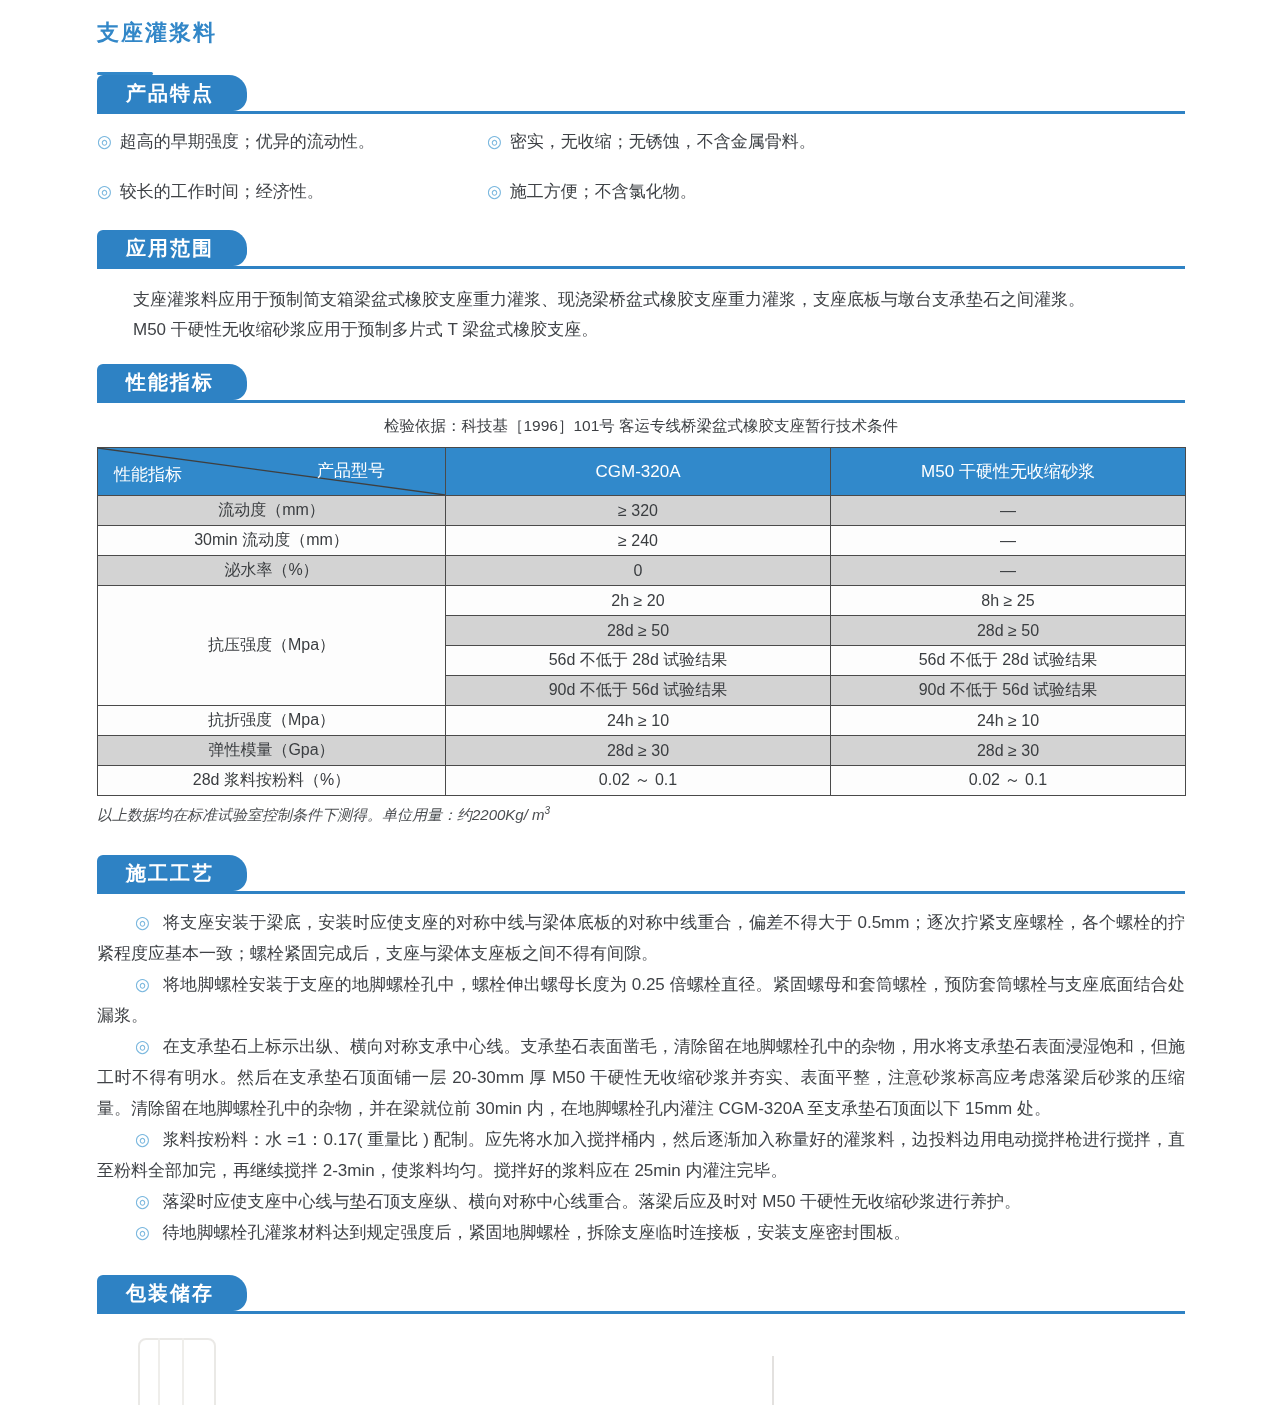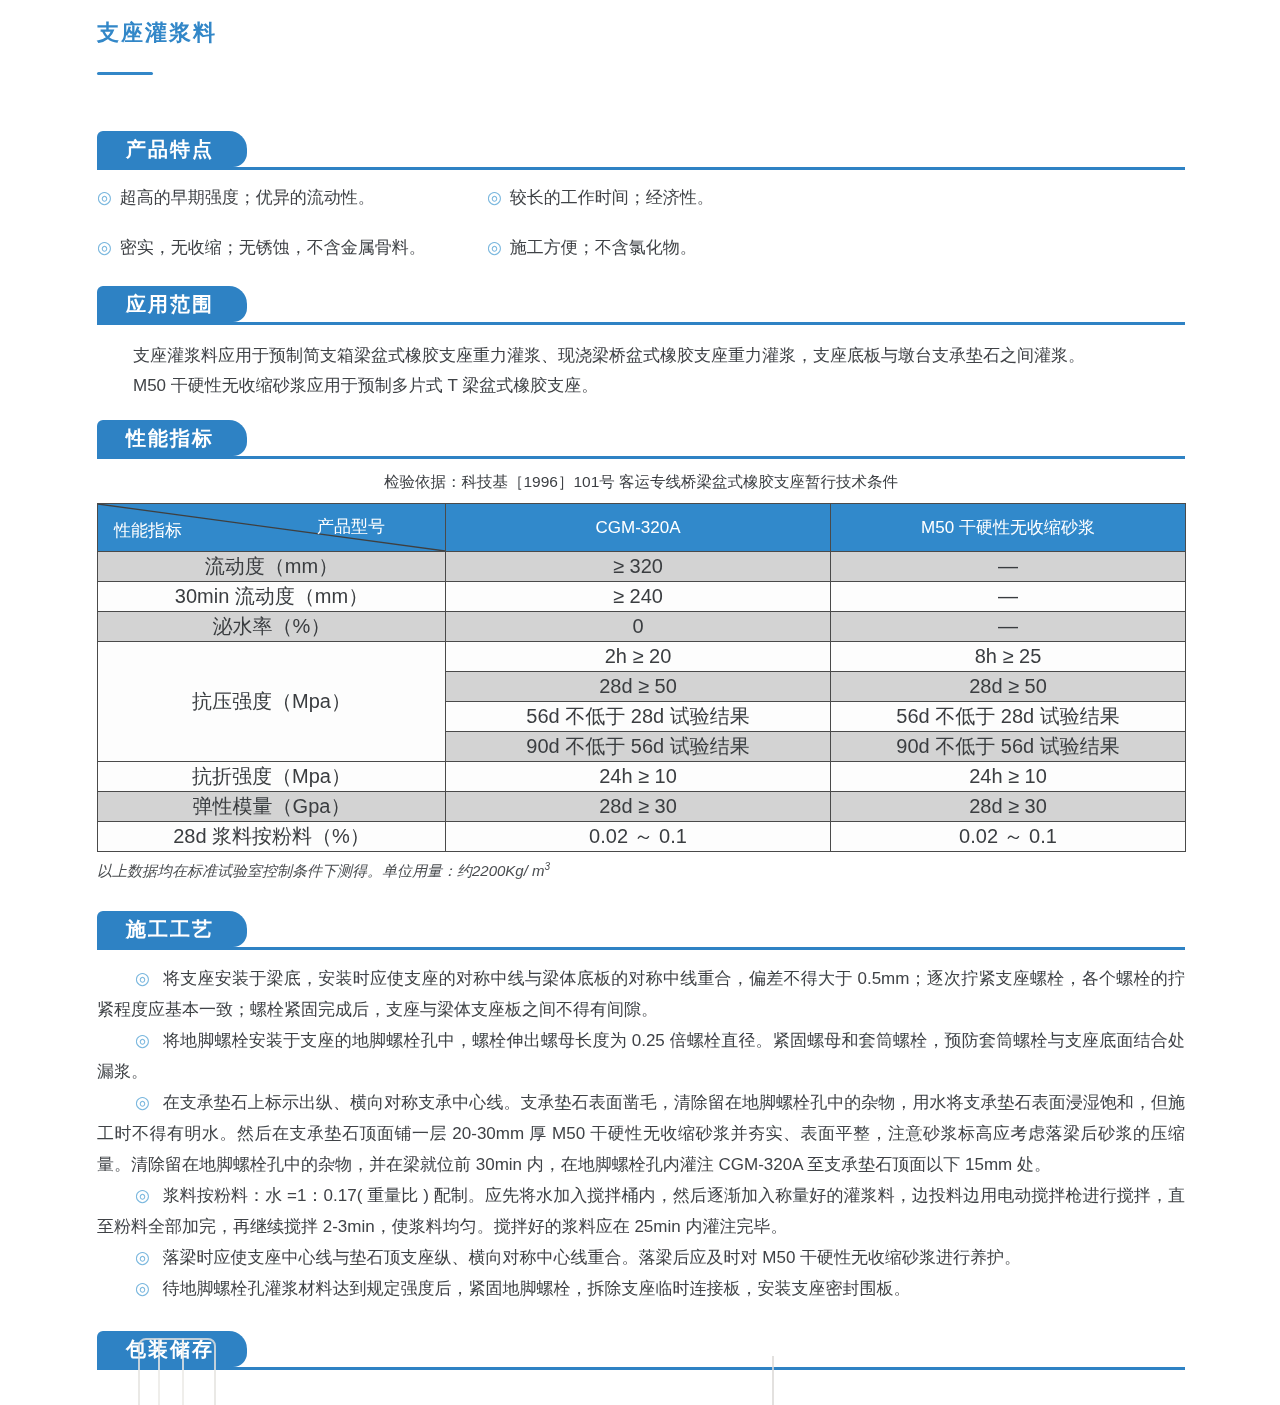--- a/index.html
+++ b/index.html
@@ -33,21 +33,21 @@
 
   
   .app-text { margin-top:16px; padding-left:36px; }
   .app-text p { font-size:17px; line-height:30px; color:#3f4246; }
 
   
   .basis { margin-top:13px; text-align:center; font-size:15.5px; color:#3c3f43; }
   table.perf { margin-top:10px; width:1088px; border-collapse:collapse; table-layout:fixed; }
   table.perf td, table.perf th {
     border:1px solid #4a4a4a; text-align:center; vertical-align:middle;
-    font-size:20px; font-weight:normal; color:#3a3d40; height:30px; padding:0 4px;
+    font-size:16px; font-weight:normal; color:#3a3d40; height:30px; padding:0 4px;
   }
   table.perf thead th { background:#3189CB; color:#ffffff; font-size:17px; height:48px; }
   table.perf tr.gray td { background:#d3d3d3; }
   table.perf tr.white td { background:#fdfdfd; }
   table.perf td.rowspan-label { background:#fdfdfd !important; }
   .corner-cell { position:relative; padding:0 !important; }
   .corner-cell svg { position:absolute; left:0; top:0; width:100%; height:100%; display:block; }
   .corner-top { position:absolute; top:11px; right:60px; font-size:17px; color:#fff; }
   .corner-bottom { position:absolute; bottom:9px; left:16px; font-size:17px; color:#fff; }
   .table-note { margin-top:9px; font-size:15px; color:#4a4d50;font-style:italic; }
@@ -65,42 +65,42 @@
     position:absolute; left:138px; top:1338px; width:78px; height:70px;
     border:2px solid #e6e4e1; border-radius:8px 8px 3px 3px; opacity:.8;
   }
   .wm-bag:before {
     content:""; position:absolute; left:18px; top:-2px; bottom:-2px; width:22px;
     border-left:2px solid #eceae7; border-right:2px solid #eceae7;
   }
   .wm-line { position:absolute; left:772px; top:1356px; width:2px; height:52px; background:#dcdad7; opacity:.8; }
 
   
-  .sec-features { margin-top:56px; }
+  .sec-features { }
   .sec-application { margin-top:27px; }
   .sec-performance { margin-top:19px; }
   .sec-construction { margin-top:30px; }
   .sec-packaging { margin-top:27px; }
 </style>
 </head>
 <body>
 
 <div class="page">
 
   <h1 class="doc-title">支座灌浆料</h1>
   <div class="title-underline"></div>
 
   <section class="sec-features">
     <div class="section-head">
       <span class="tab">产品特点</span>
     </div>
     <div class="features-grid" id="features-list">
         <div class="bullet-item"><span class="bullet">◎</span><span>超高的早期强度；优异的流动性。</span></div>
+        <div class="bullet-item"><span class="bullet">◎</span><span>密实，无收缩；无锈蚀，不含金属骨料。</span></div>
         <div class="bullet-item"><span class="bullet">◎</span><span>较长的工作时间；经济性。</span></div>
-        <div class="bullet-item"><span class="bullet">◎</span><span>密实，无收缩；无锈蚀，不含金属骨料。</span></div>
         <div class="bullet-item"><span class="bullet">◎</span><span>施工方便；不含氯化物。</span></div>
       </div>
   </section>
 
   <section class="sec-application">
     <div class="section-head">
       <span class="tab">应用范围</span>
     </div>
     <div class="app-text" id="app-lines">
         <p>支座灌浆料应用于预制简支箱梁盆式橡胶支座重力灌浆、现浇梁桥盆式橡胶支座重力灌浆，支座底板与墩台支承垫石之间灌浆。</p>

